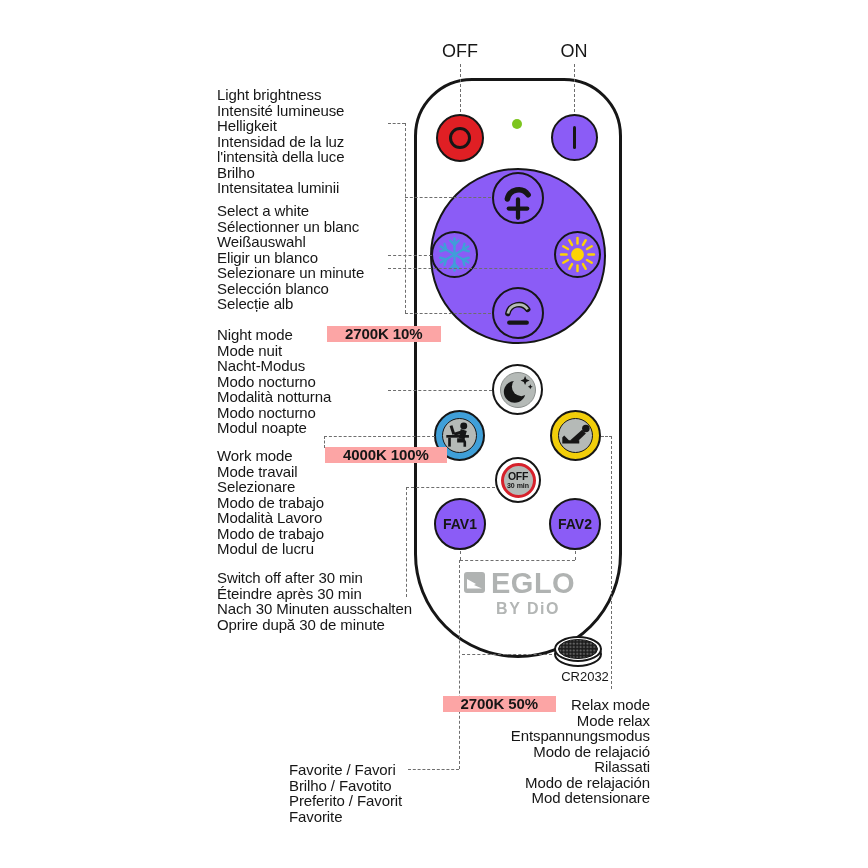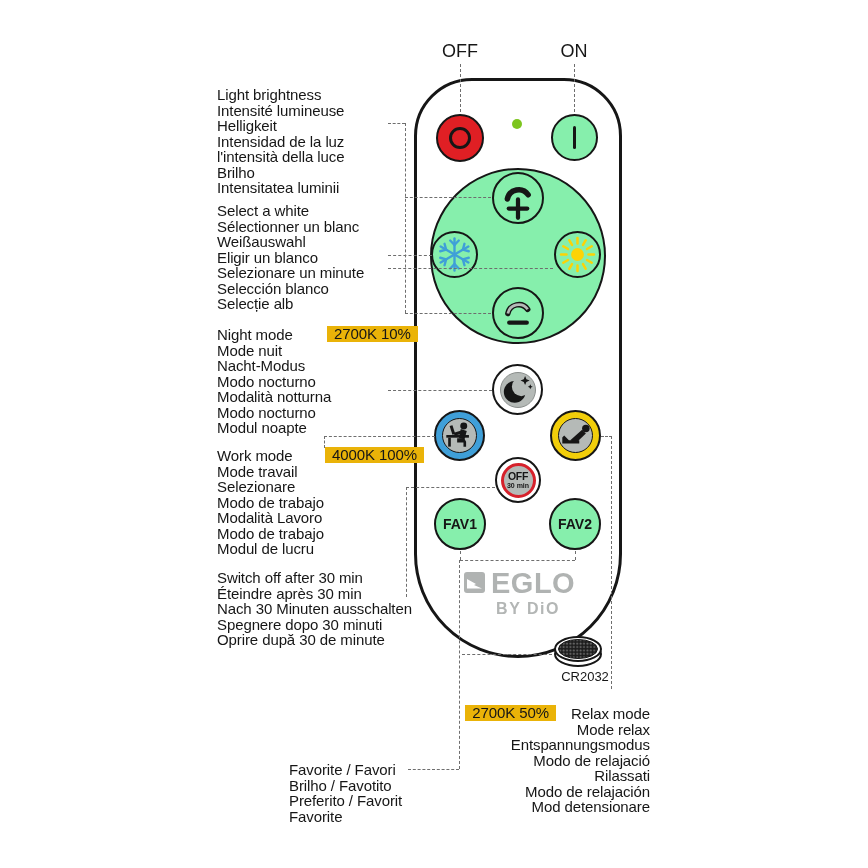--- a/index.html
+++ b/index.html
@@ -1,31 +1,31 @@
 <!DOCTYPE html>
 <html><head>
 <meta charset="utf-8">
 <style>
   html,body{margin:0;padding:0;background:#ffffff;}
   #canvas{position:relative;width:868px;height:868px;background:#fff;overflow:hidden;
           font-family:"Liberation Sans","DejaVu Sans",sans-serif;color:#161616;}
   .abs{position:absolute;}
   
   .lbl{position:absolute;font-size:15px;line-height:15.5px;letter-spacing:-0.1px;white-space:nowrap;color:#161616;z-index:6;}
-  .lbl.right{text-align:right;margin-top:9px;}
+  .lbl.right{text-align:right;}
   .tline{position:relative;height:15.5px;}
-  .hl{position:absolute;top:-1px;background:#eab308;padding:0 7px;white-space:nowrap;}
+  .hl{position:absolute;top:-1px;background:#fca5a5;padding:0 18px;white-space:nowrap;font-weight:bold;}
   
   .dh{position:absolute;height:0;border-top:1.5px dashed #6e6e6e;z-index:5;}
   .dv{position:absolute;width:0;border-left:1.5px dashed #6e6e6e;z-index:5;}
   
   .remote-body{position:absolute;left:414px;top:78px;width:208px;height:580px;background:#fff;
      border:3px solid #161616;border-radius:58px 58px 104px 104px;box-sizing:border-box;z-index:1;}
   .btn{position:absolute;border-radius:50%;box-sizing:border-box;display:flex;align-items:center;justify-content:center;}
-  .gray{background:#86efac;}
+  .gray{background:#8b5cf6;}
   .bdr{border:2.5px solid #161616;}
   .bdr2{border:2px solid #161616;}
   .inner-circle{border-radius:50%;box-sizing:border-box;display:flex;align-items:center;justify-content:center;background:#b5bab7;}
   .fav-txt{font-size:14px;font-weight:bold;color:#161616;letter-spacing:0px;}
   .offtimer-txt{display:flex;flex-direction:column;align-items:center;justify-content:center;line-height:1;}
   .offtimer-txt .t1{font-size:10.5px;font-weight:bold;letter-spacing:-0.3px;}
   .offtimer-txt .t2{font-size:7px;font-weight:bold;margin-top:1px;}
   .onoff-lbl{position:absolute;width:56px;text-align:center;font-size:18px;z-index:6;}
   .brand{position:absolute;font-size:29px;font-weight:bold;color:#b0b3b2;letter-spacing:0.5px;line-height:26px;z-index:3;}
   .brand-sub{position:absolute;width:84px;text-align:center;font-size:16px;font-weight:bold;letter-spacing:1.5px;color:#b3b6b5;z-index:3;}
@@ -257,21 +257,20 @@
     <div class="tline">Modo de trabajo</div>
     <div class="tline">Modalità Lavoro</div>
     <div class="tline">Modo de trabajo</div>
     <div class="tline">Modul de lucru</div>
   </div>
 
   <div class="lbl" style="left:217px;top:570px;">
     <div class="tline">Switch off after 30 min</div>
     <div class="tline">Éteindre après 30 min</div>
     <div class="tline">Nach 30 Minuten ausschalten</div>
-    <div class="tline">Spegnere dopo 30 minuti</div>
     <div class="tline">Oprire după 30 de minute</div>
   </div>
 
   <div class="lbl" style="left:289px;top:762px;">
     <div class="tline">Favorite / Favori</div>
     <div class="tline">Brilho / Favotito</div>
     <div class="tline">Preferito / Favorit</div>
     <div class="tline">Favorite</div>
   </div>
 

